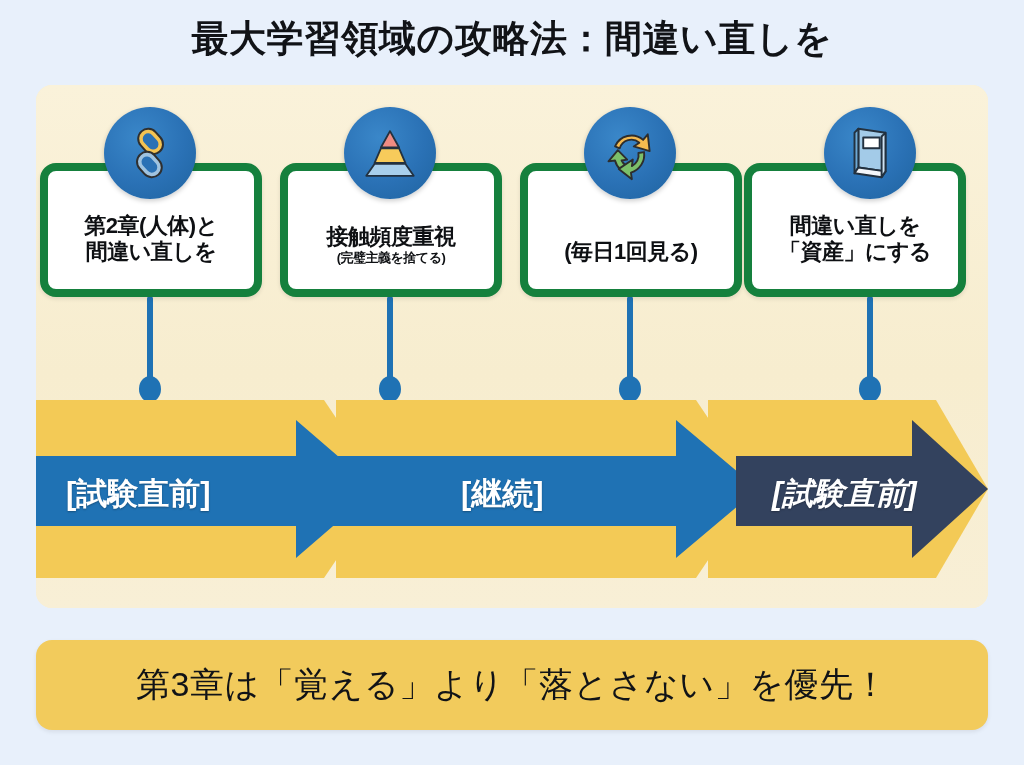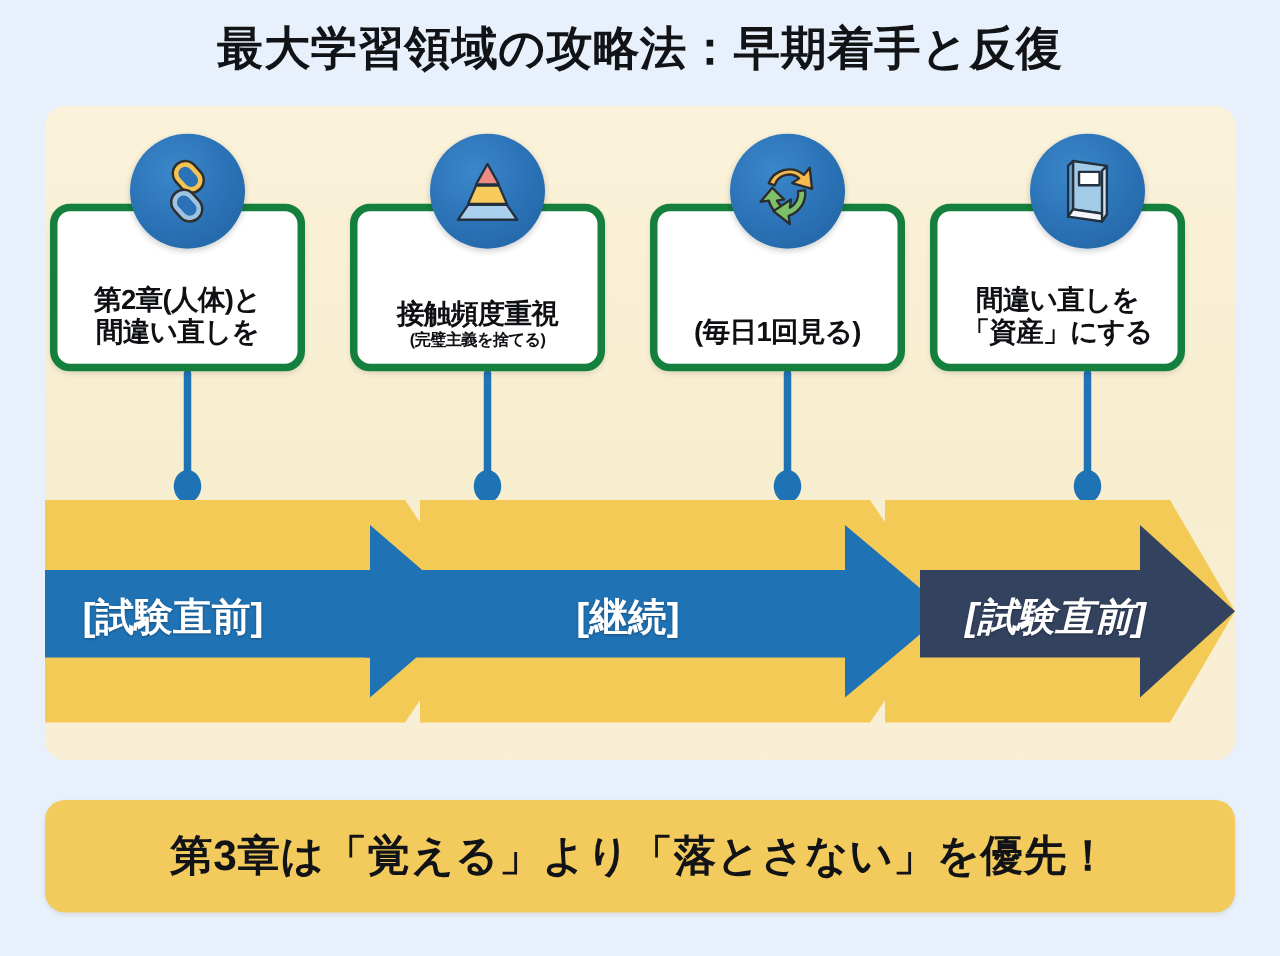--- a/index.html
+++ b/index.html
@@ -36,28 +36,28 @@
     position:absolute;width:6px;background:#1f72b4;
     top:296px;height:92px;border-radius:3px;
   }
   .dot{
     position:absolute;width:22px;height:26px;border-radius:50%;
     background:#1f72b4;top:376px;
   }
 
   
   .card{
-    position:absolute;top:163px;width:204px;height:134px;
+    position:absolute;top:163px;width:222px;height:134px;
     background:#ffffff;
-    border:6px solid #15803d;
+    border:8px solid #15803d;
     border-radius:16px;
     box-sizing:border-box;
     box-shadow:0 2px 4px rgba(0,0,0,.10);
     display:flex;align-items:flex-end;justify-content:center;
-    padding-bottom:12px;
+    padding-bottom:24px;
   }
   .card-text{
     text-align:center;line-height:1.18;
     font-weight:bold;color:#0e1013;
     width:100%;
   }
   .card-l1{font-size:22px;display:block;letter-spacing:-.5px;}
   .card-l2{font-size:22px;display:block;letter-spacing:-.5px;}
   .card.small .card-l2{font-size:13px;}
 
@@ -88,28 +88,28 @@
 
   
   .banner{
     position:absolute;left:36px;top:640px;width:952px;height:90px;
     background:#f2cb5c;
     border-radius:16px;
     display:flex;align-items:center;justify-content:center;
     box-shadow:0 2px 4px rgba(0,0,0,.08);
   }
   .banner-text{
-    font-size:34px;font-weight:bold;color:#111317;
+    font-size:34px;font-weight:normal;color:#111317;
     white-space:nowrap;letter-spacing:.5px;
   }
 </style>
 </head>
 <body>
 
-<div class="title">最大学習領域の攻略法：早期着手と反復</div>
+<div class="title">最大学習領域の攻略法：間違い直しを</div>
 
 <div class="panel">
   <div class="panel-fade"></div>
 </div>
 
 <div class="connector" style="left:147px;"></div>
 <div class="connector" style="left:387px;"></div>
 <div class="connector" style="left:627px;"></div>
 <div class="connector" style="left:867px;"></div>
 

